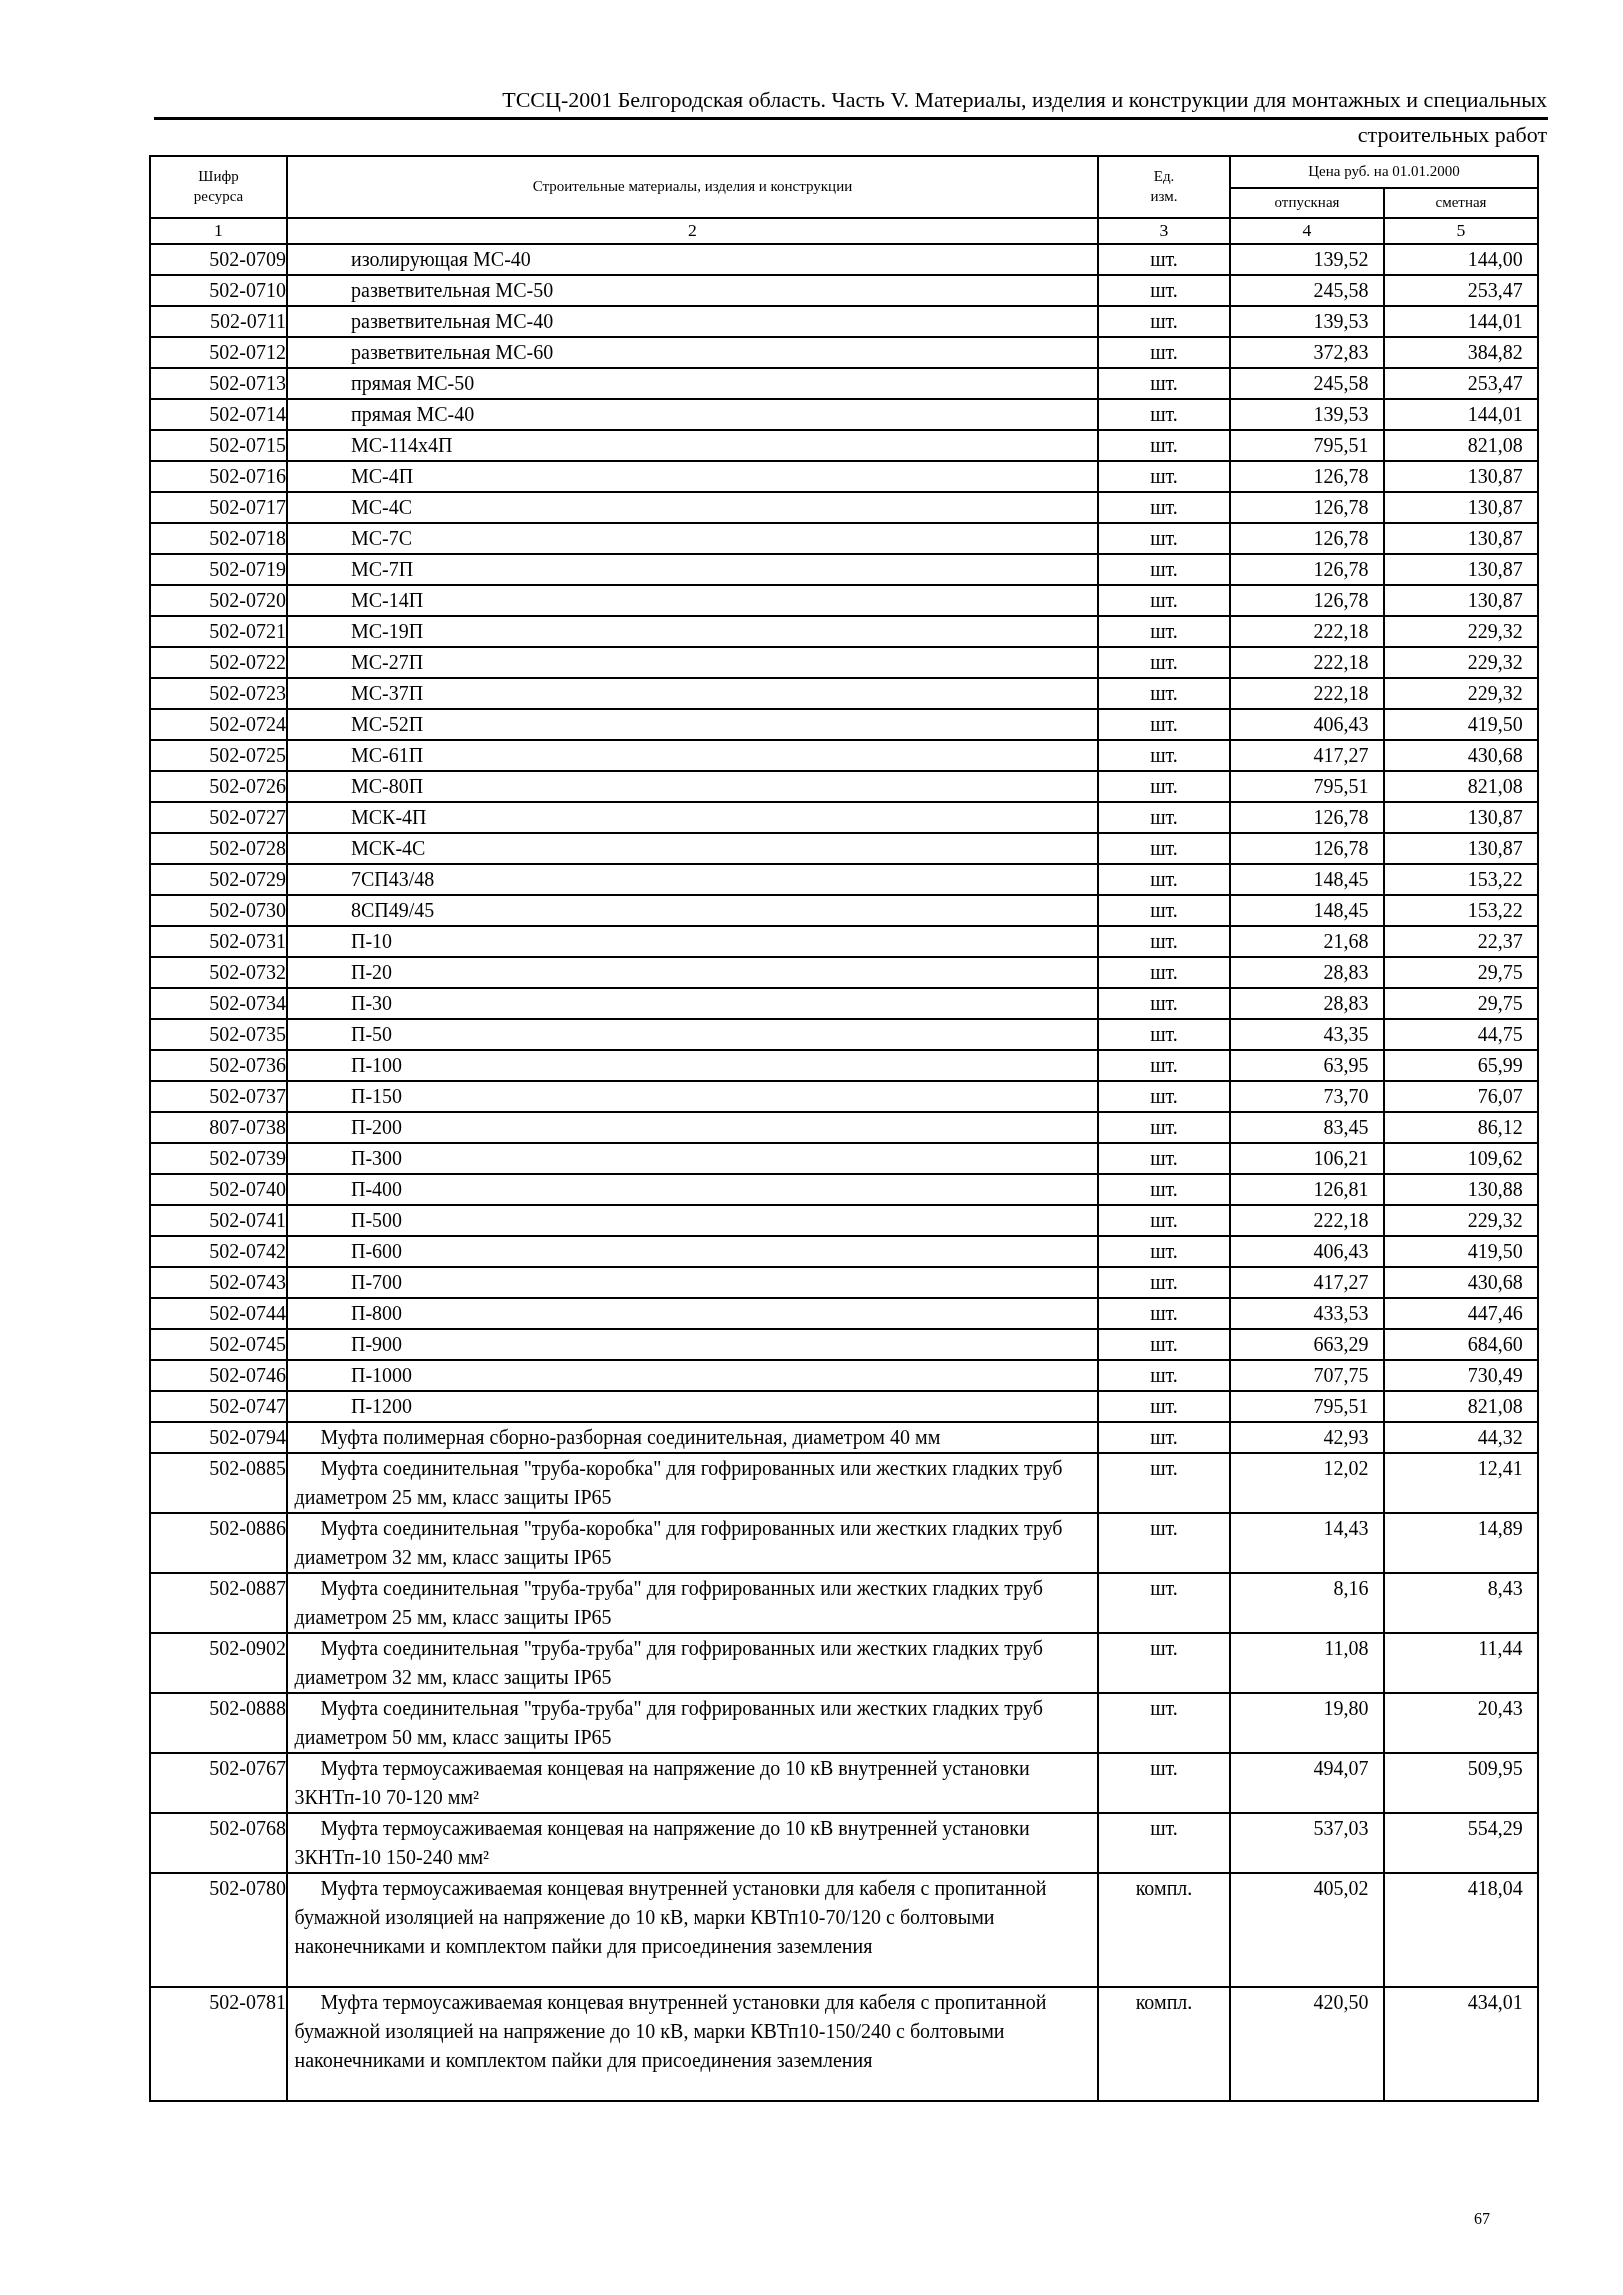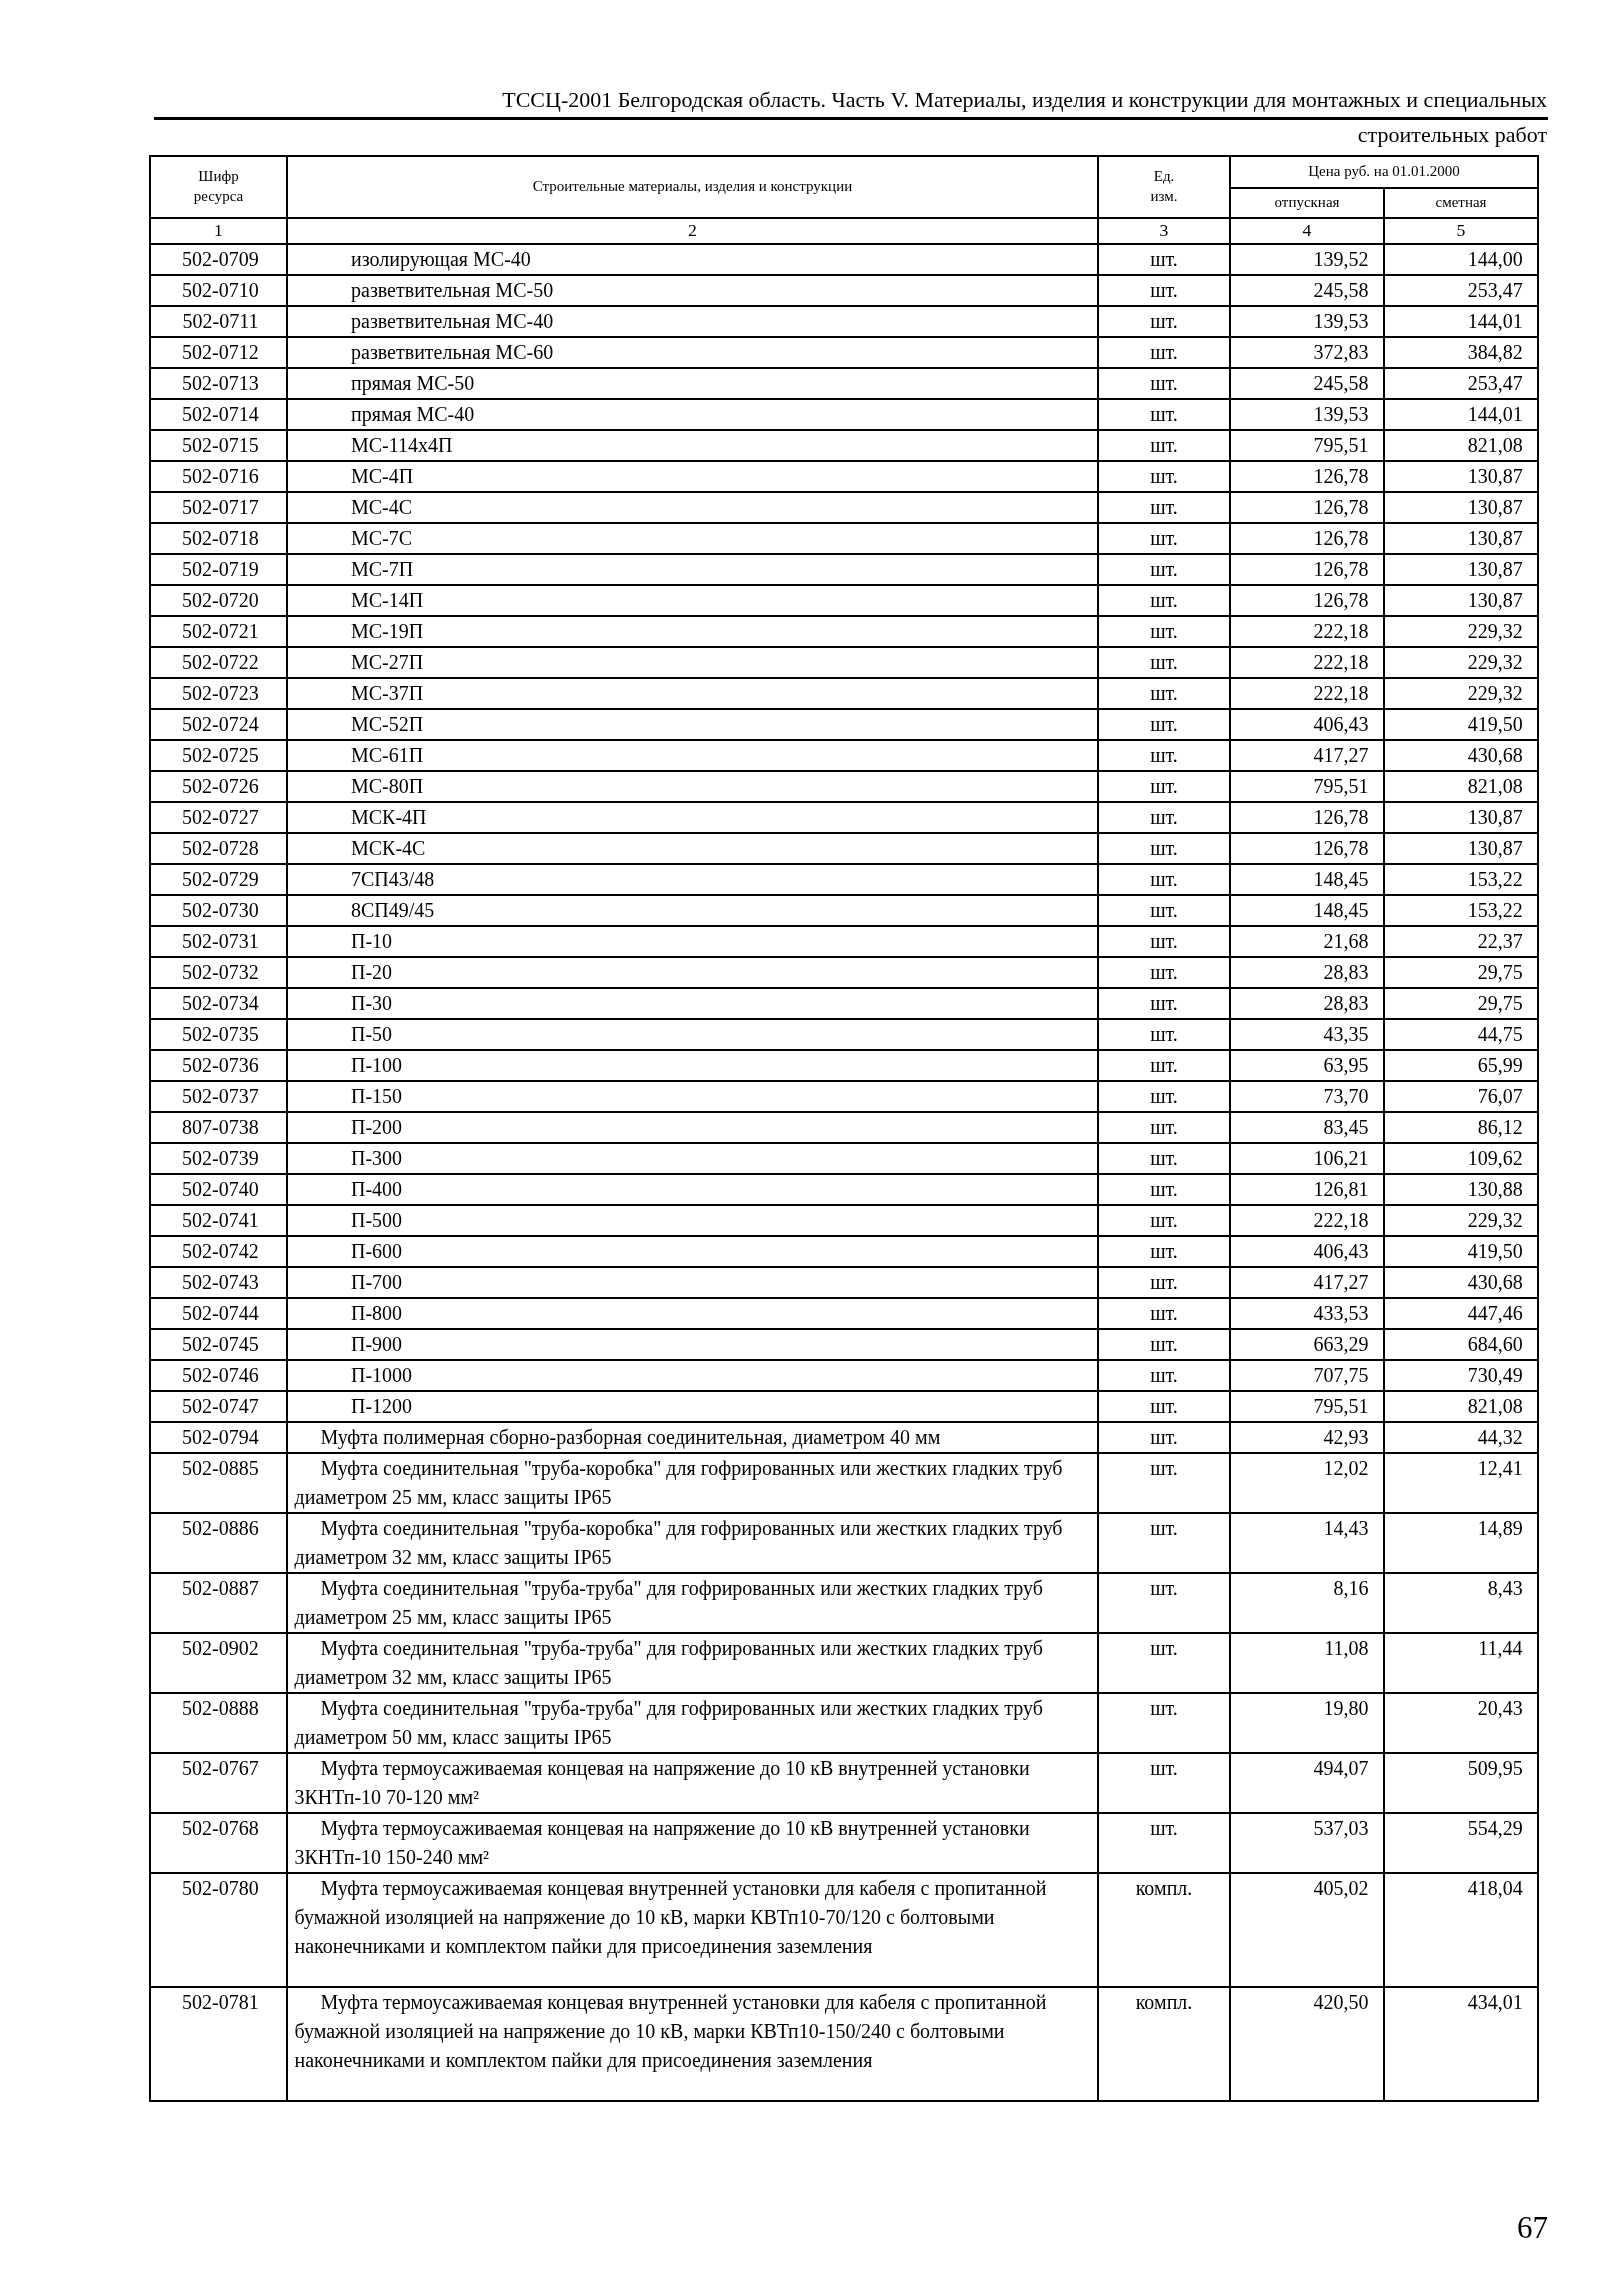--- a/index.html
+++ b/index.html
@@ -14,29 +14,29 @@
                border-collapse: collapse; table-layout: fixed; }
   table.grid td, table.grid th { border: 2px solid #000; padding: 0; font-weight: normal; }
   col.c1 { width: 137px; } col.c2 { width: 811px; } col.c3 { width: 132px; }
   col.c4 { width: 154px; } col.c5 { width: 154px; }
   .hdr th { font-size: 15px; line-height: 19.6px; text-align: center; vertical-align: middle; }
   tr.hdr-a th { height: 30px; }
   tr.hdr-b th { height: 27.5px; }
   tr.nums td { height: 24px; font-size: 17.7px; line-height: 19.6px; text-align: center; }
   tr.row td { font-size: 20px; line-height: 29px; vertical-align: top; }
   tr.row.single td { height: 27.5px; }
-  td.code { padding-left: 3.9px !important; text-align: center; }
+  td.code { padding-left: 3.9px !important; text-align: right; }
   td.name { text-align: left; padding-left: 6.5px !important; padding-right: 2.6px !important; }
   td.name.short { padding-left: 63px !important; border-radius: 15px; }
   td.name .indent { display: inline-block; width: 26px; }
   td.unit { text-align: center; }
   td.num { text-align: right; padding-right: 14.4px !important; }
   tr.row.l2 td { height: 56px; }
   tr.row.l4 td { height: 112px; }
-  .page-number { position: absolute; left: 1517px; top: 2210px; font-size: 31px; }
+  .page-number { position: absolute; left: 1474px; top: 2210px; font-size: 16px; }
 </style>
 </head>
 <body>
 
 <div class="title title1">ТССЦ-2001 Белгородская область. Часть V. Материалы, изделия и конструкции для монтажных и специальных</div>
 <div class="rule"></div>
 <div class="title title2">строительных работ</div>
 
 <table class="grid">
   <colgroup>

